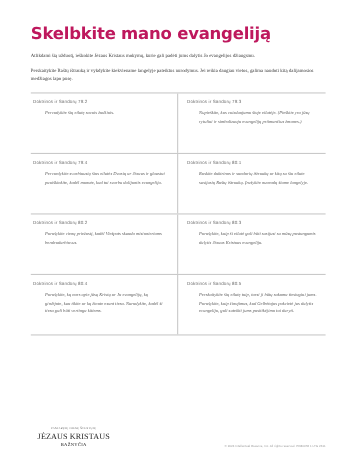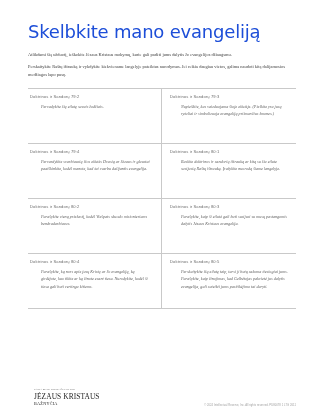--- a/index.html
+++ b/index.html
@@ -22,24 +22,24 @@
     box-sizing: border-box;
     padding: 22px 24px 0 28px;
     display: flex;
     flex-direction: column;
     position: relative;
   }
 
   
   .doc-title {
     font-family: "DejaVu Sans", sans-serif;
-    font-size: 18px;
-    font-weight: normal;
+    font-size: 15px;
+    font-weight: bold;
     letter-spacing: -0.2px;
-    color: #1d4ed8;
+    color: #be185d;
     margin: 0 0 8px 0;
     line-height: 1.15;
   }
 
   .intro {
     margin: 0;
     padding: 0;
   }
   .intro p {
     font-family: "Liberation Serif", serif;
@@ -103,20 +103,21 @@
   .footer {
     margin-top: auto;
     position: relative;
     padding-bottom: 8px;
   }
 
   .logo {
     margin-top: 26px;
     margin-left: 6px;
     width: 66px;
+    text-align: center;
     line-height: 1;
   }
   .logo-line1 {
     font-family: "Liberation Serif", serif;
     font-size: 2.6px;
     letter-spacing: 0.18px;
     color: #3c3c3c;
     display: block;
     margin-bottom: 1.5px;
   }

